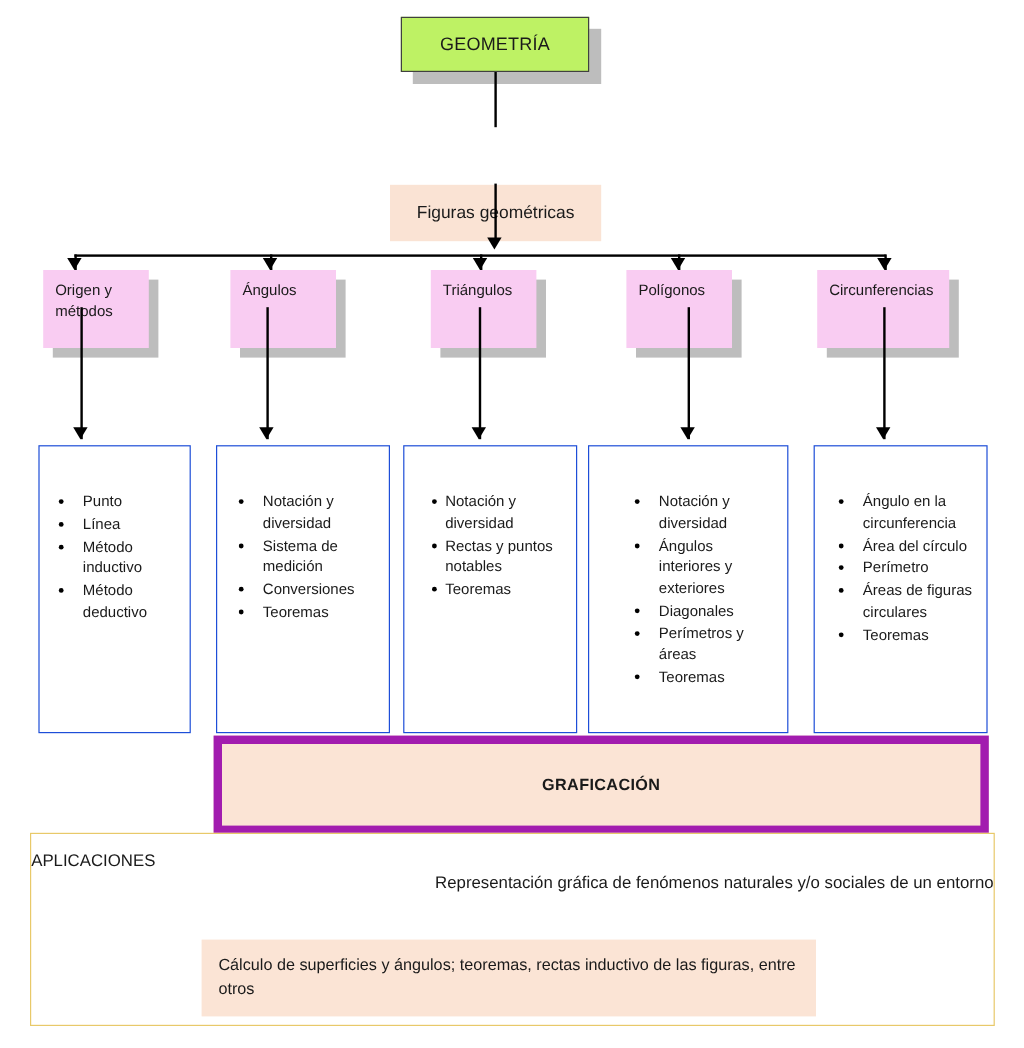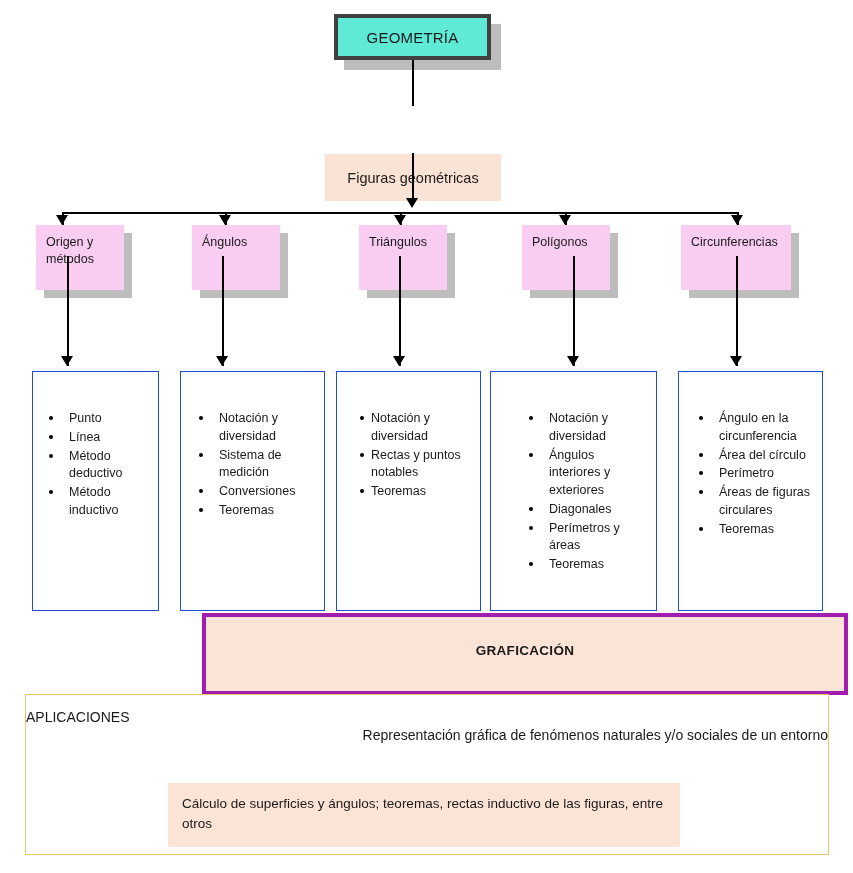--- a/index.html
+++ b/index.html
@@ -18,22 +18,22 @@
     background: #ffffff;
     overflow: hidden;
   }
   .abs { position: absolute; box-sizing: border-box; }
 
   
   .shadow {
     background: #bdbdbd;
   }
   .node-root {
-    background: #5eead4;
-    border: 4px solid #404040;
+    background: #bef264;
+    border: 1px solid #404040;
     display: flex;
     align-items: center;
     justify-content: center;
     font-size: 15px;
     letter-spacing: .2px;
     color: #1a1a1a;
   }
   .node-sub {
     background: #fae3d4;
     display: flex;
@@ -87,29 +87,28 @@
     background: #000000;
   }
   .bullet-wide li { padding-left: 30px; }
   .bullet-wide li .dot { left: 10px; }
   .bullet-tight li { padding-left: 12px; }
   .bullet-tight li .dot { left: 1px; top: 6px; }
 
   
   .graficacion {
     background: #fbe4d5;
-    border: 4px solid #a21caf;
+    border: 7px solid #a21caf;
     display: flex;
     align-items: flex-start;
     justify-content: center;
     padding-top: 26px;
     font-weight: bold;
     font-size: 13.5px;
     letter-spacing: .3px;
-    margin-left: 24px;
   }
   .aplicaciones {
     background: #ffffff;
     border: 1px solid #e8c969;
   }
   .apl-title {
     text-align: left;
     font-size: 14px;
     padding-top: 14px;
   }
@@ -188,22 +187,22 @@
   <div class="abs node-pink" style="left:681px; top:225px; width:110px; height:65px;">
     <span>Circunferencias</span>
   </div>
   <div class="abs vline" style="left:736px; top:256px; height:110px;"></div>
   <div class="abs arrowhead" style="left:730px; top:356px;"></div>
 
   <div class="abs bulletbox bullet-wide" style="left:32px; top:371px; width:127px; height:240px; padding:38px 8px 0 6px;">
     <ul>
       <li><span class="dot"></span><span>Punto</span></li>
       <li><span class="dot"></span><span>Línea</span></li>
+      <li><span class="dot"></span><span>Método inductivo</span></li>
       <li><span class="dot"></span><span>Método deductivo</span></li>
-      <li><span class="dot"></span><span>Método inductivo</span></li>
     </ul>
   </div>
 
   <div class="abs bulletbox bullet-wide" style="left:180px; top:371px; width:145px; height:240px; padding:38px 8px 0 8px;">
     <ul>
       <li><span class="dot"></span><span>Notación y diversidad</span></li>
       <li><span class="dot"></span><span>Sistema de medición</span></li>
       <li><span class="dot"></span><span>Conversiones</span></li>
       <li><span class="dot"></span><span>Teoremas</span></li>
     </ul>

